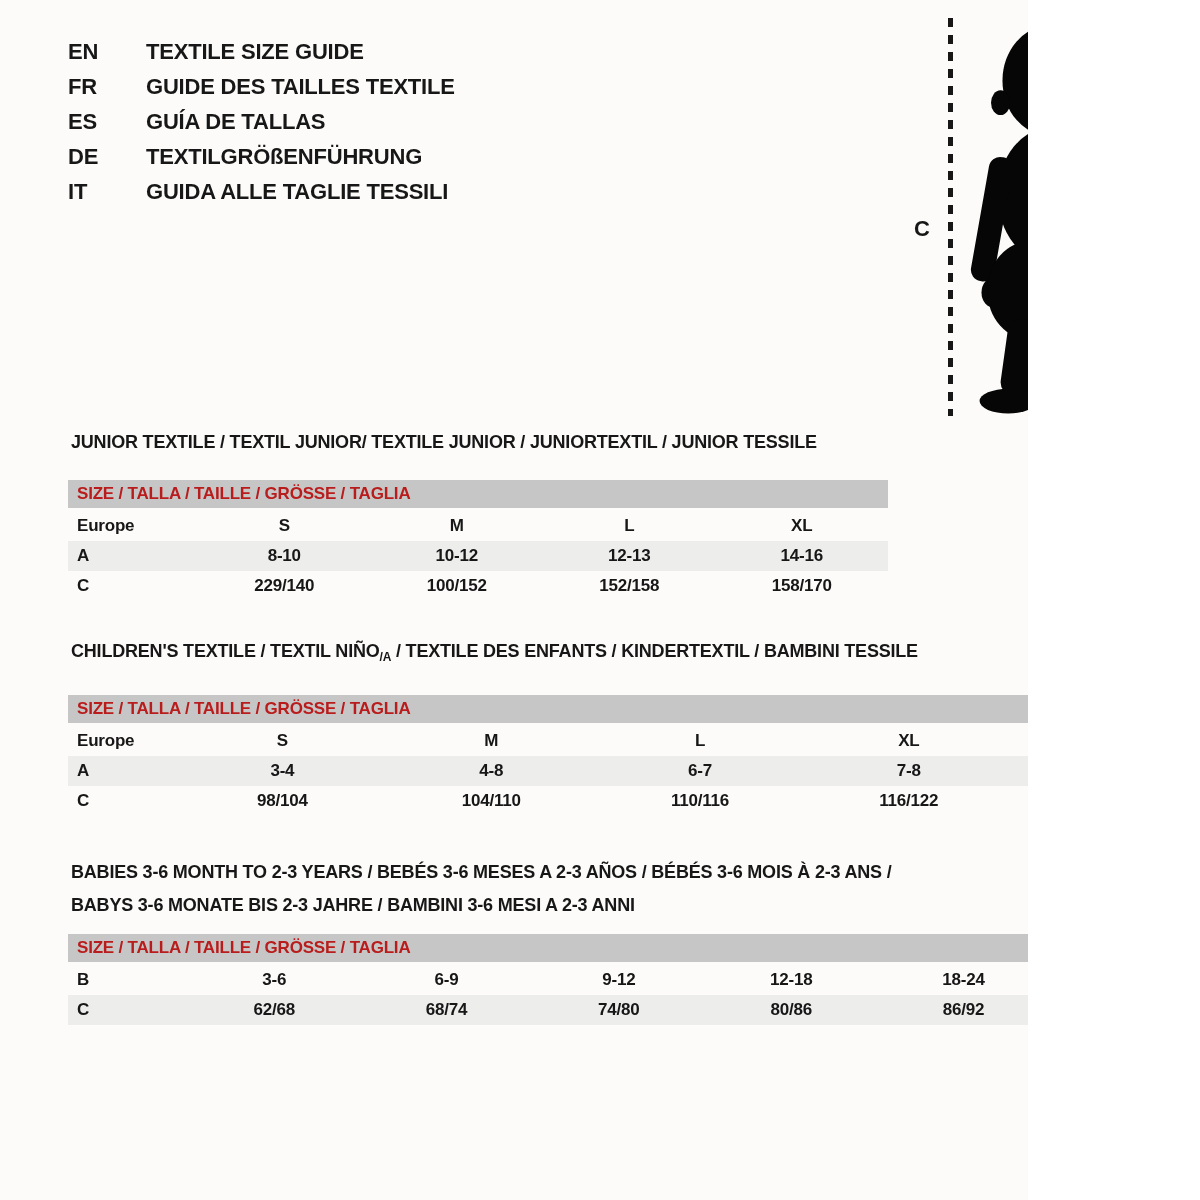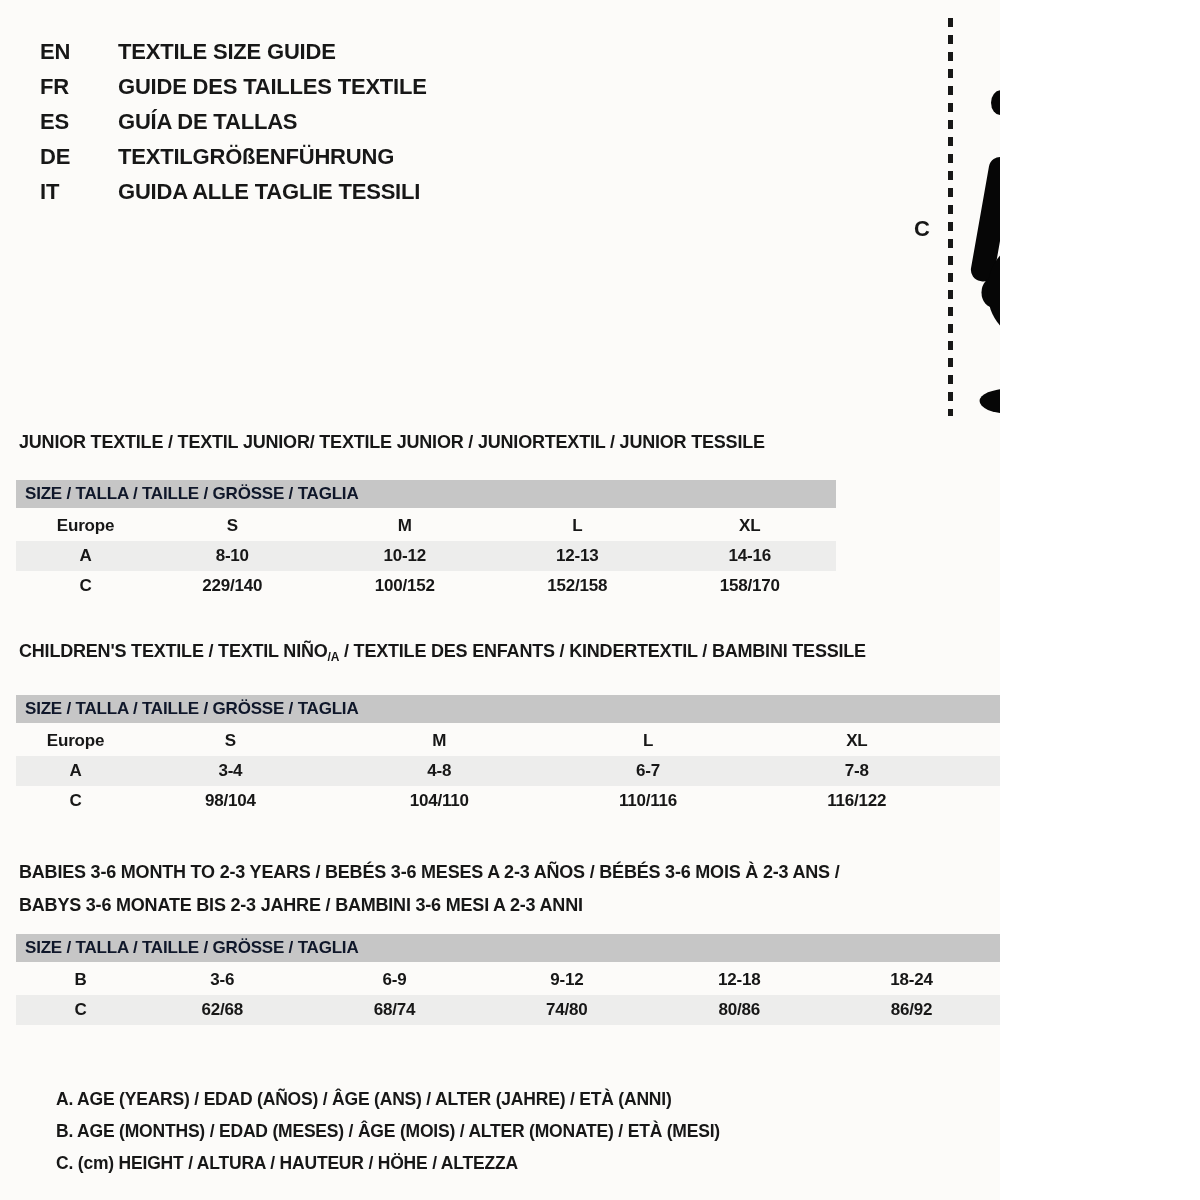--- a/index.html
+++ b/index.html
@@ -6,53 +6,54 @@
   .sheet{
     position:relative;
     width:1000px;height:1200px;
     background:#fcfbf9;
     color:#171717;
     font-family:"Liberation Sans", sans-serif;
     font-weight:700;
     font-stretch:condensed;
     letter-spacing:-0.2px;
     overflow:hidden;
+    padding-left:28px;
   }
   
   .lang-list{padding-top:34px;margin-left:40px;}
   .lang-row{display:flex;line-height:35px;font-size:22px;}
   .lang-code{width:78px;flex:0 0 78px;}
   
   .figure{position:absolute;top:0;left:900px;width:300px;height:440px;}
   .measure-line{
     position:absolute;left:48px;top:18px;width:5px;height:398px;
     background:repeating-linear-gradient(to bottom,#171717 0 9px,transparent 9px 17px);
   }
   .c-label{position:absolute;left:14px;top:216px;font-size:22px;}
   .silhouette{position:absolute;left:62px;top:14px;width:182px;height:410px;}
   
-  .content{margin-left:16px;}
+  .content{margin-left:40px;}
   .section-title{margin:0;padding-left:3px;font-size:18px;line-height:21px;letter-spacing:-0.2px;}
   .title-sub{font-size:12px;vertical-align:-4px;}
   section.junior{margin-top:223px;}
   section.children{margin-top:40px;}
   section.babies{margin-top:40px;}
   .size-table{margin-top:27px;}
   section.babies .size-table{margin-top:12px;}
   .w-junior{width:820px;}
   .w-full{width:1154px;}
   .size-bar{
     height:28px;line-height:28px;background:#c6c6c6;
-    padding-left:9px;font-size:17px;margin-bottom:3px;color:#0f172a;
+    padding-left:9px;font-size:17px;margin-bottom:3px;color:#b91c1c;
   }
   .trow{display:grid;height:30px;line-height:30px;font-size:17px;align-items:center;}
   .cols4{grid-template-columns:130px repeat(4,1fr);}
   .cols5{grid-template-columns:110px repeat(5,1fr);}
   .cols6{grid-template-columns:120px repeat(6,1fr);}
-  .trow .label{padding-left:9px;text-align:center;}
+  .trow .label{padding-left:9px;text-align:left;}
   .trow .cell{text-align:center;}
   .shaded{background:#ededec;}
   .babies-title-line{display:block;line-height:33px;}
   
   .legend{margin:58px 0 0 40px;font-size:17.5px;line-height:32px;}
   .legend div{white-space:nowrap;}
 </style>
 </head>
 <body>
 
@@ -190,20 +191,15 @@
           <span class="cell">62/68</span>
           <span class="cell">68/74</span>
           <span class="cell">74/80</span>
           <span class="cell">80/86</span>
           <span class="cell">86/92</span>
           <span class="cell">92/98</span>
         </div>
       </div>
     </section>
 
-    <div class="legend">
-      <div>A. AGE (YEARS) / EDAD (AÑOS) / ÂGE (ANS) / ALTER (JAHRE) / ETÀ (ANNI)</div>
-      <div>B. AGE (MONTHS) / EDAD (MESES) / ÂGE (MOIS) / ALTER (MONATE) / ETÀ (MESI)</div>
-      <div>C. (cm) HEIGHT / ALTURA / HAUTEUR / HÖHE / ALTEZZA</div>
-    </div>
 
   </div>
 </div>
 
 </body></html>

